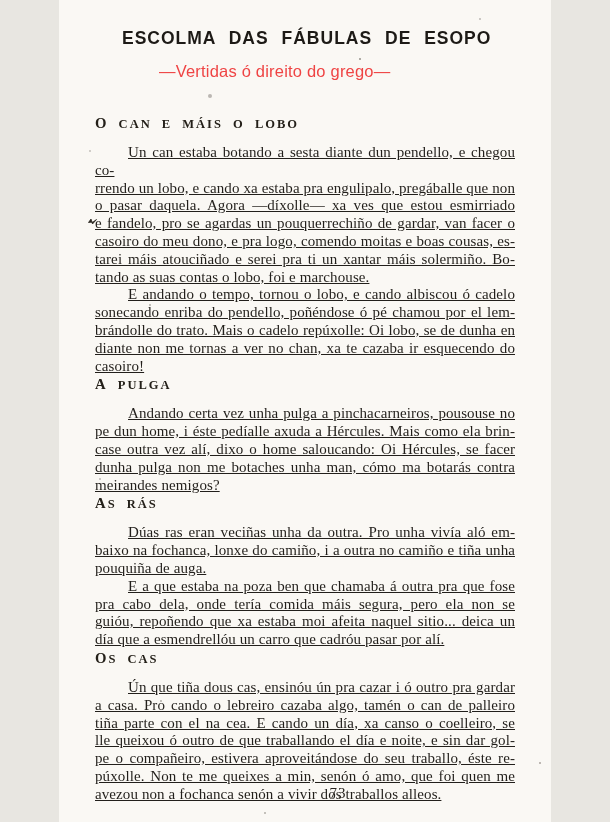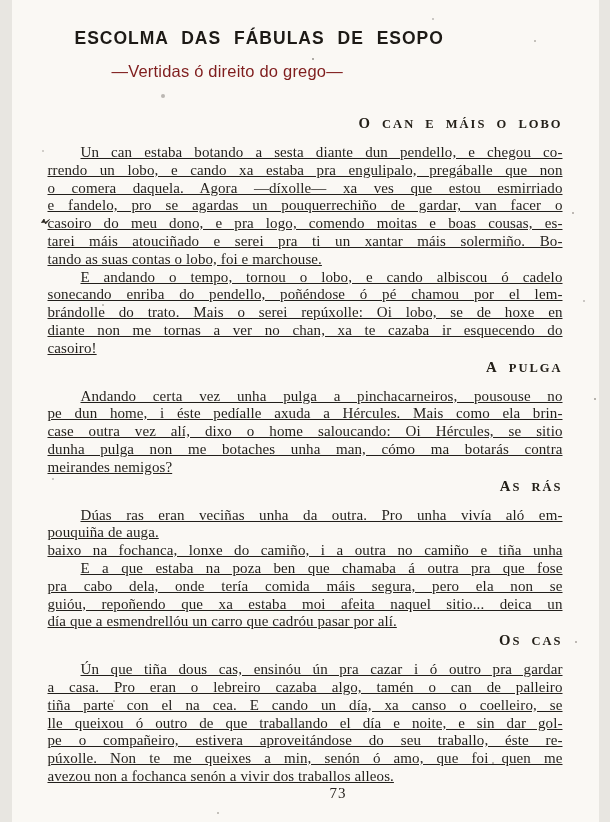--- a/index.html
+++ b/index.html
@@ -2,21 +2,21 @@
 <html><head>
 <meta charset="utf-8">
 <style>
   html, body {
     margin: 0;
     padding: 0;
     background: #e8e6e1;
   }
   .page {
     position: relative;
-    width: 587px;
+    width: 492px;
     height: 822px;
     background: #faf8f4;
     color: #221f1b;
     font-family: "Liberation Serif", serif;
     overflow: hidden;
     margin: 0 auto;
   }
   
   .specks {
     position: absolute;
@@ -55,24 +55,24 @@
     letter-spacing: 1px;
     word-spacing: 7px;
     color: #1d1a16;
   }
   .book-subtitle {
     margin: 12px 0 12px 64px;
     font-family: "Liberation Sans", sans-serif;
     font-size: 16.5px;
     line-height: 21px;
     letter-spacing: 0.2px;
-    color: #7f1d1d;
+    color: #ef4444;
   }
   .fable-heading {
-    text-align: right;
+    text-align: left;
     font-size: 12.5px;
     font-weight: bold;
     letter-spacing: 2px;
     word-spacing: 5px;
     line-height: 17px;
     margin: 1px 0 11px 0;
     color: #242019;
   }
   .fable-heading::first-letter {
     font-size: 118%;
@@ -125,57 +125,57 @@
   <div class="specks"></div>
 
   <div class="body-col">
     <h1 class="book-title">ESCOLMA DAS FÁBULAS DE ESOPO</h1>
     <div class="book-subtitle">—Vertidas ó direito do grego—</div>
     <div id="sections">
         <div class="fable-heading">O CAN E MÁIS O LOBO</div>
         <div class="para">
           <div class="line first">Un can estaba botando a sesta diante dun pendello, e chegou co-</div>
           <div class="line">rrendo un lobo, e cando xa estaba pra engulipalo, pregáballe que non</div>
-          <div class="line">o comera daquela. Agora —díxolle— xa ves que estou esmirriado</div>
+          <div class="line">o pasar daquela. Agora —díxolle— xa ves que estou esmirriado</div>
           <div class="line">e fandelo, pro se agardas un pouquerrechiño de gardar, van facer o</div>
           <div class="line">casoiro do meu dono, e pra logo, comendo moitas e boas cousas, es-</div>
           <div class="line">tarei máis atouciñado e serei pra ti un xantar máis solermiño. Bo-</div>
           <div class="line last">tando as suas contas o lobo, foi e marchouse.</div>
         </div>
         <div class="para">
           <div class="line first">E andando o tempo, tornou o lobo, e cando albiscou ó cadelo</div>
           <div class="line">sonecando enriba do pendello, poñéndose ó pé chamou por el lem-</div>
-          <div class="line">brándolle do trato. Mais o serei repúxolle: Oi lobo, se de hoxe en</div>
+          <div class="line">brándolle do trato. Mais o cadelo repúxolle: Oi lobo, se de dunha en</div>
           <div class="line">diante non me tornas a ver no chan, xa te cazaba ir esquecendo do</div>
           <div class="line last">casoiro!</div>
         </div>
         <div class="fable-heading">A PULGA</div>
         <div class="para">
           <div class="line first">Andando certa vez unha pulga a pinchacarneiros, pousouse no</div>
           <div class="line">pe dun home, i éste pedíalle axuda a Hércules. Mais como ela brin-</div>
-          <div class="line">case outra vez alí, dixo o home saloucando: Oi Hércules, se sitio</div>
+          <div class="line">case outra vez alí, dixo o home saloucando: Oi Hércules, se facer</div>
           <div class="line">dunha pulga non me botaches unha man, cómo ma botarás contra</div>
           <div class="line last">meirandes  nemigos?</div>
         </div>
         <div class="fable-heading">AS RÁS</div>
         <div class="para">
           <div class="line first">Dúas  ras eran veciñas unha da outra. Pro unha vivía aló em-</div>
+          <div class="line">baixo na fochanca, lonxe do camiño, i a outra no camiño e tiña unha</div>
           <div class="line last">pouquiña de auga.</div>
-          <div class="line">baixo na fochanca, lonxe do camiño, i a outra no camiño e tiña unha</div>
         </div>
         <div class="para">
           <div class="line first">E a que estaba na poza ben que chamaba á outra pra que fose</div>
           <div class="line">pra cabo dela, onde tería comida máis segura, pero ela non se</div>
           <div class="line">guióu, repoñendo que xa estaba moi afeita naquel sitio... deica un</div>
           <div class="line last">día que a esmendrellóu un carro que cadróu pasar por alí.</div>
         </div>
         <div class="fable-heading">OS CAS</div>
         <div class="para">
           <div class="line first">Ún que tiña dous cas, ensinóu ún pra cazar i ó outro pra gardar</div>
-          <div class="line">a casa. Pro eran o lebreiro cazaba algo, tamén o can de palleiro</div>
+          <div class="line">a casa. Pro cando o lebreiro cazaba algo, tamén o can de palleiro</div>
           <div class="line">tiña parte con el na cea. E cando un día, xa canso o coelleiro, se</div>
           <div class="line">lle queixou ó outro de que traballando el día e noite, e sin dar gol-</div>
           <div class="line">pe o compañeiro, estivera aproveitándose do seu traballo, éste re-</div>
           <div class="line">púxolle. Non te me queixes a min, senón ó amo, que foi quen me</div>
           <div class="line last">avezou non a fochanca senón a vivir dos traballos alleos.</div>
         </div>
       </div>
   </div>
 
   <div class="margin-mark">

